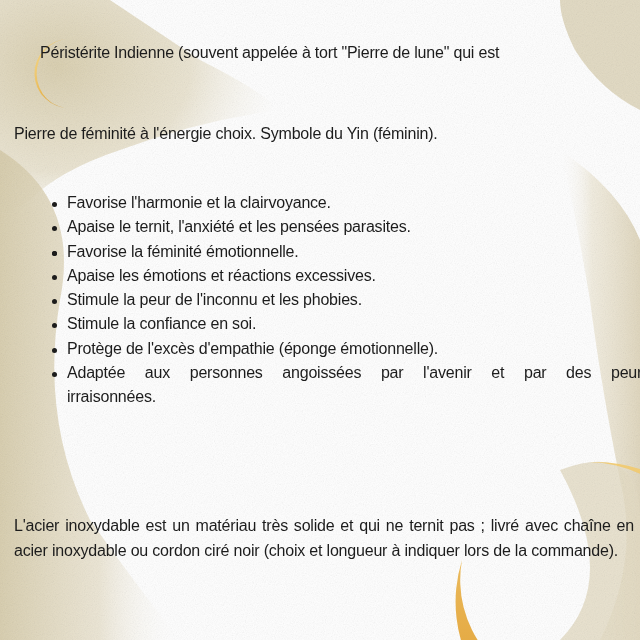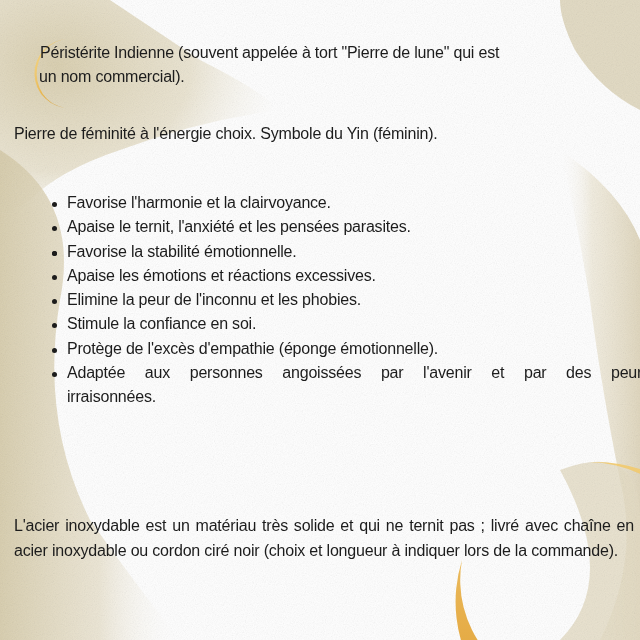--- a/index.html
+++ b/index.html
@@ -96,31 +96,30 @@
   </g>
 
   <g>
     <path d="M590,462 A140,140 0 1 1 462,560 A125,118 0 1 0 590,462 Z" fill="url(#goldGrad2)"></path>
   </g>
 </svg>
 
 <div class="content">
   <div class="intro">
     <div>Péristérite Indienne (souvent appelée à tort "Pierre de lune" qui est</div>
-    <div class="line2">un nom commercial).</div>
   </div>
 
   <div class="subtitle">Pierre de féminité à l'énergie choix. Symbole du Yin (féminin).</div>
 
   <ul class="props">
     <li><span class="bullet"></span><span>Favorise l'harmonie et la clairvoyance.</span></li>
     <li><span class="bullet"></span><span>Apaise le ternit, l'anxiété et les pensées parasites.</span></li>
     <li class="justify"><span class="bullet"></span></li>
-    <li><span class="bullet"></span><span>Favorise la stabilité émotionnelle.</span></li>
+    <li><span class="bullet"></span><span>Favorise la féminité émotionnelle.</span></li>
     <li><span class="bullet"></span><span>Apaise les émotions et réactions excessives.</span></li>
-    <li><span class="bullet"></span><span>Elimine la peur de l'inconnu et les phobies.</span></li>
+    <li><span class="bullet"></span><span>Stimule la peur de l'inconnu et les phobies.</span></li>
     <li><span class="bullet"></span><span>Stimule la confiance en soi.</span></li>
     <li><span class="bullet"></span><span>Protège de l'excès d'empathie (éponge émotionnelle).</span></li>
     <li class="justify"><span class="bullet"></span><span>Adaptée aux personnes angoissées par l'avenir et par des peurs irraisonnées.</span></li>
   </ul>
 
   <div class="footer">L'acier inoxydable est un matériau très solide et qui ne ternit pas ; livré avec chaîne en acier inoxydable ou cordon ciré noir (choix et longueur à indiquer lors de la commande).</div>
 </div>
 
 </body></html>

